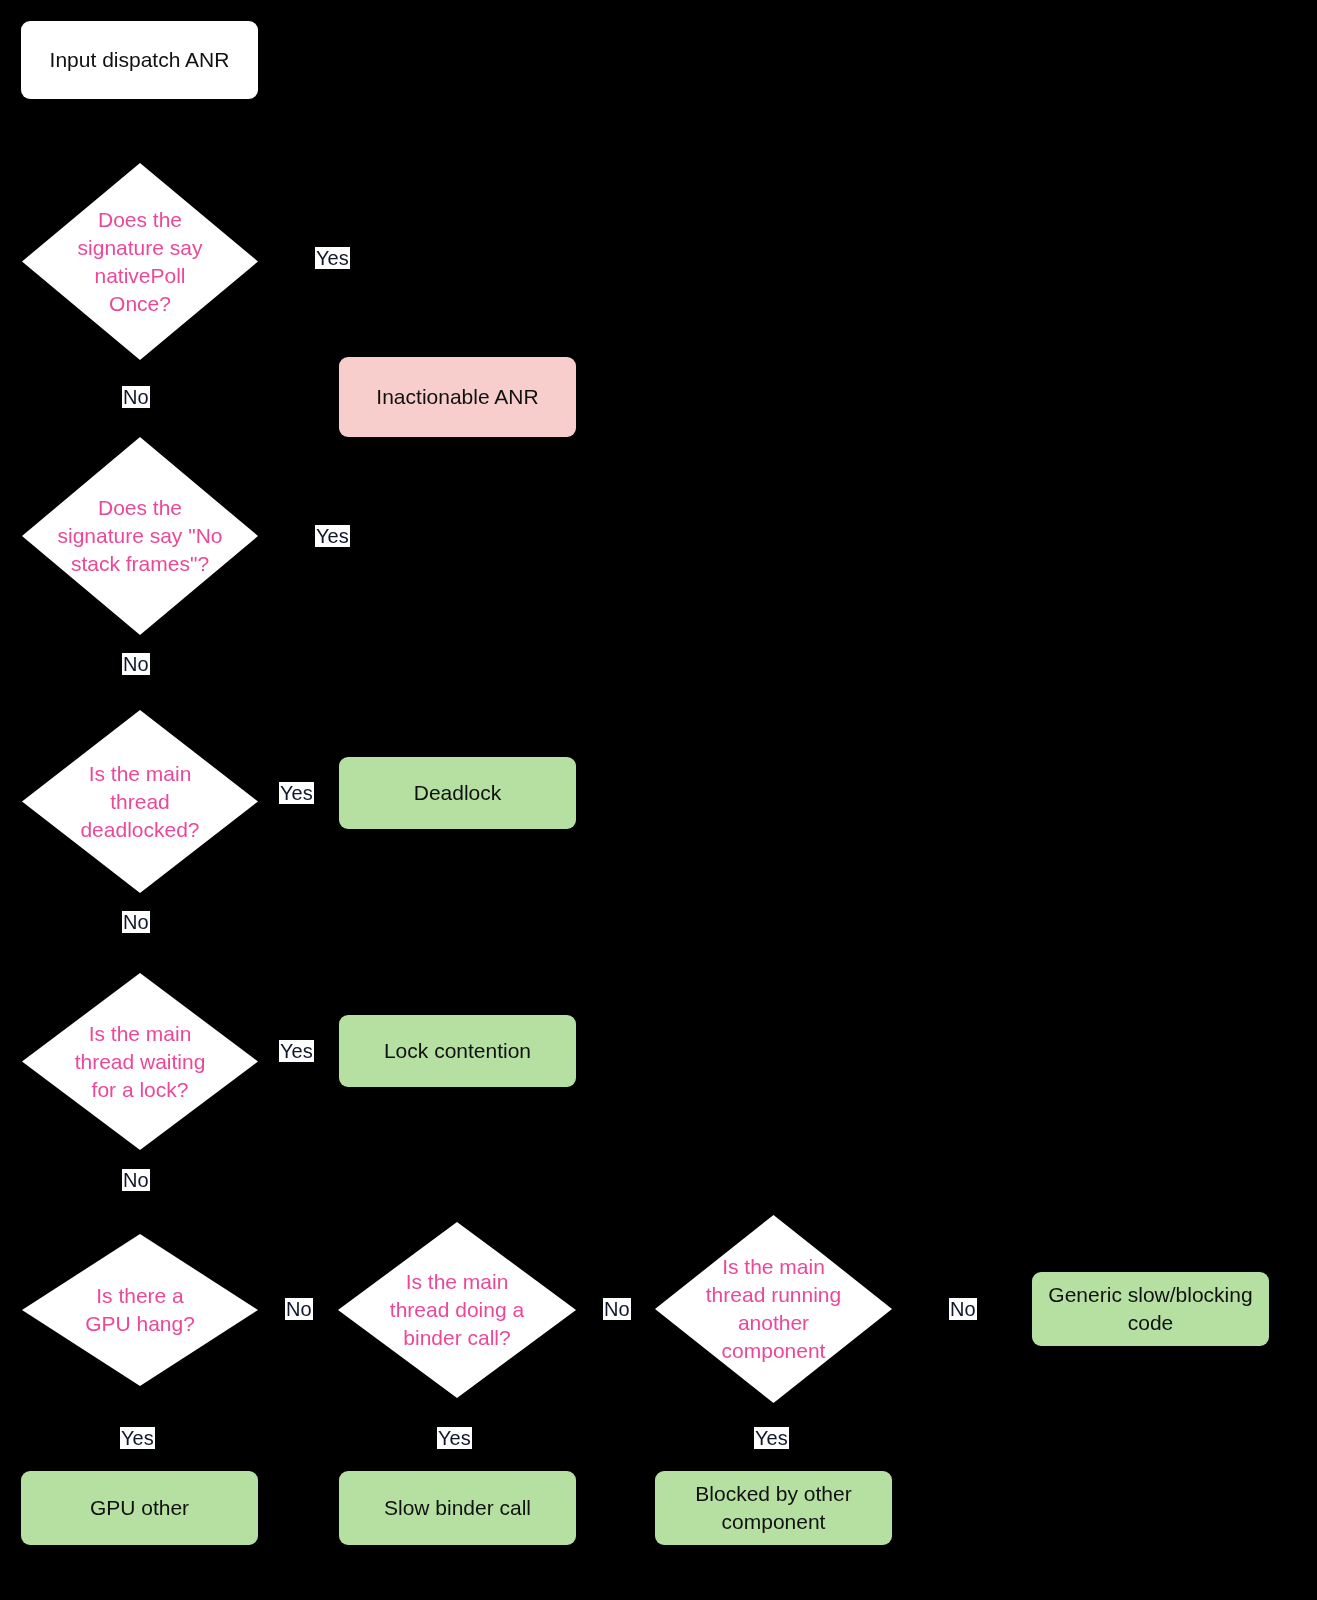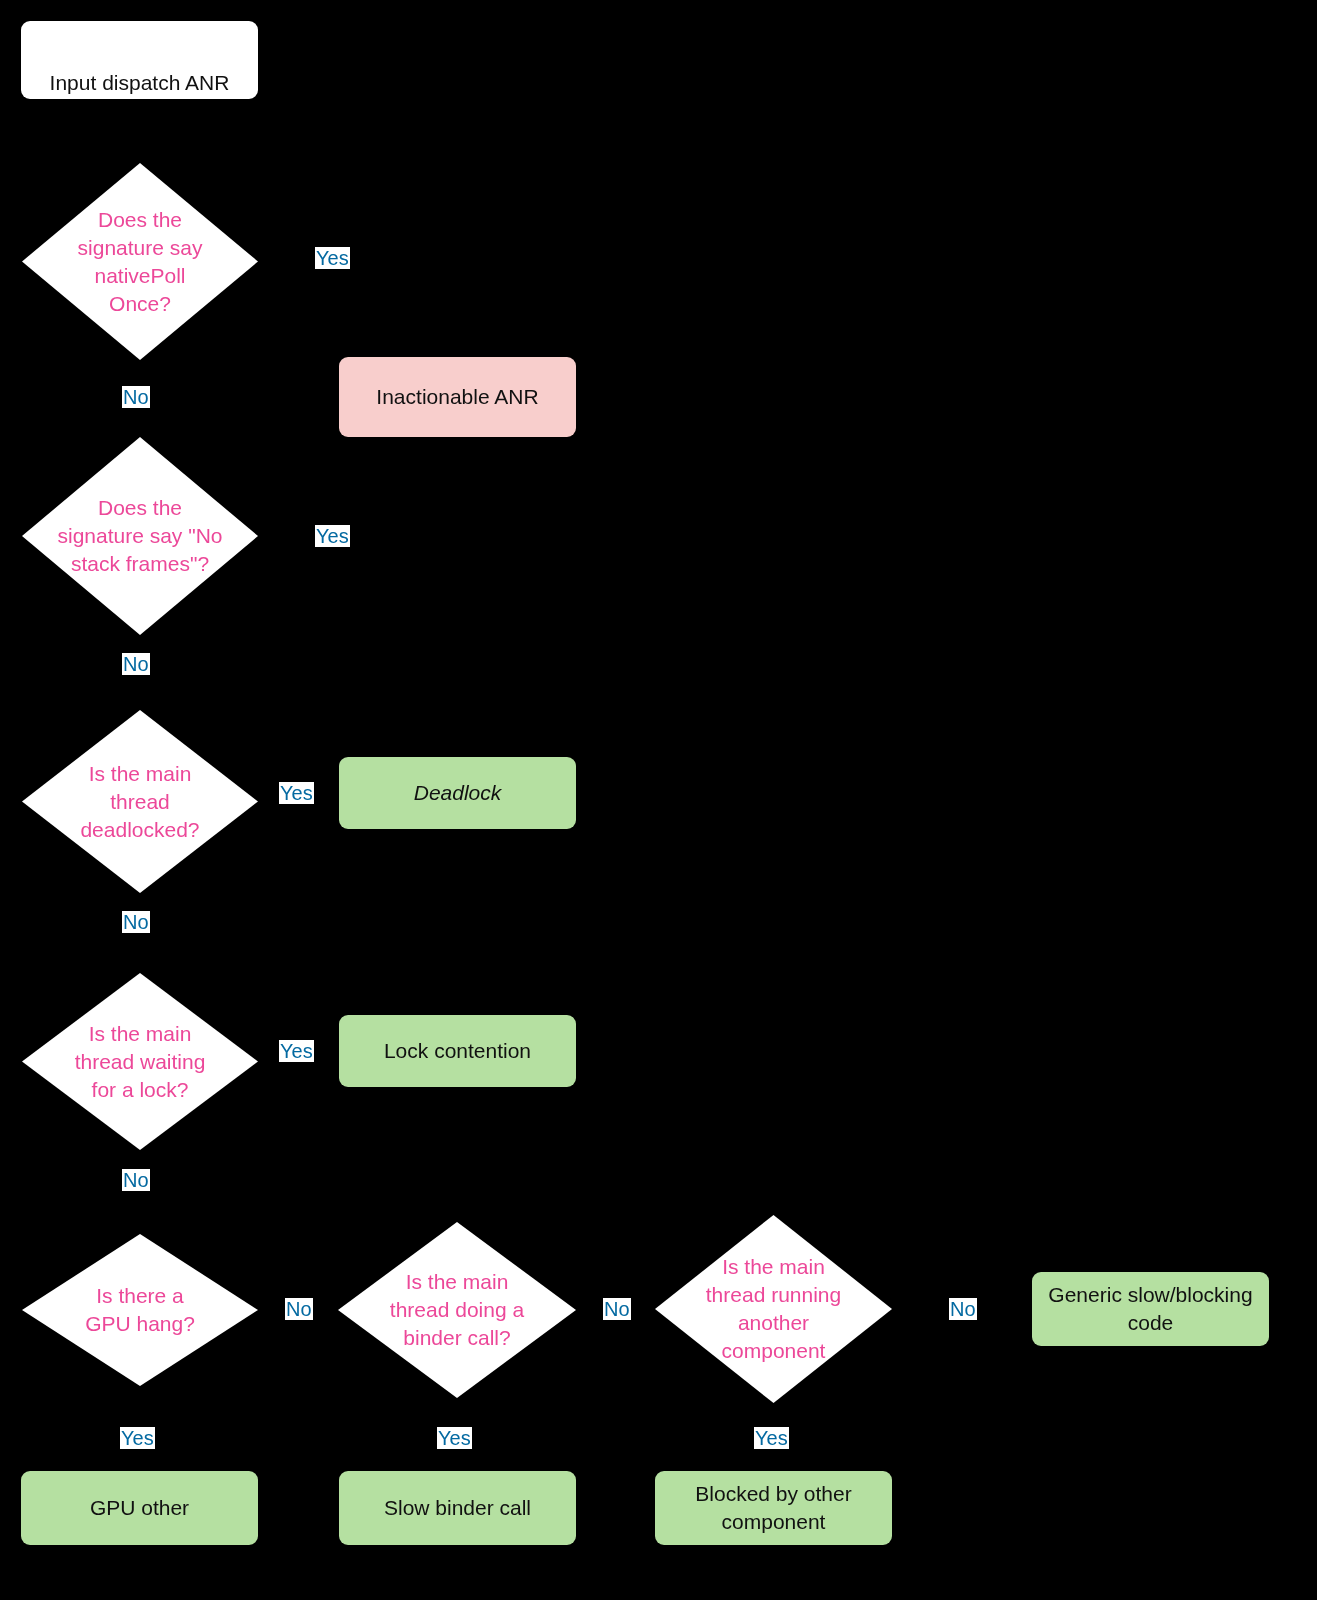--- a/index.html
+++ b/index.html
@@ -27,21 +27,21 @@
     border-radius: 9px;
     display: flex;
     align-items: center;
     justify-content: center;
     text-align: center;
     color: #111111;
     font-size: 21px;
     line-height: 28px;
     padding: 2px 10px;
   }
-  .rect.white  { background: #ffffff; align-items: flex-end; }
+  .rect.white  { background: #ffffff; }
   .rect.pink   { background: #f8cecc; }
   .rect.green  { background: #b5e0a1; }
 
   
   .diamond {
     display: flex;
     align-items: center;
     justify-content: center;
   }
   .diamond .shape {
@@ -71,21 +71,21 @@
     top: 0;
     width: 1317px;
     height: 1600px;
     pointer-events: none;
   }
 
   
   .edge-label {
     position: absolute;
     background: #ffffff;
-    color: #0369a1;
+    color: #0f172a;
     font-size: 20px;
     line-height: 22px;
     height: 22px;
     padding: 0 1px;
     overflow: hidden;
     white-space: nowrap;
     z-index: 5;
   }
 </style>
 </head>
@@ -167,21 +167,21 @@
 stack frames"?</span>
   </div>
 
   <div class="node diamond" style="left:22px; top:710px; width:236px; height:183px;">
     <span class="shape"></span>
     <span class="dlabel">Is the main
 thread
 deadlocked?</span>
   </div>
 
-  <div class="node rect green" style="left:339px; top:757px; width:237px; height:72px;font-style:italic;">
+  <div class="node rect green" style="left:339px; top:757px; width:237px; height:72px;">
     <span>Deadlock</span>
   </div>
 
   <div class="node diamond" style="left:22px; top:973px; width:236px; height:177px;">
     <span class="shape"></span>
     <span class="dlabel">Is the main
 thread waiting
 for a lock?</span>
   </div>
 

